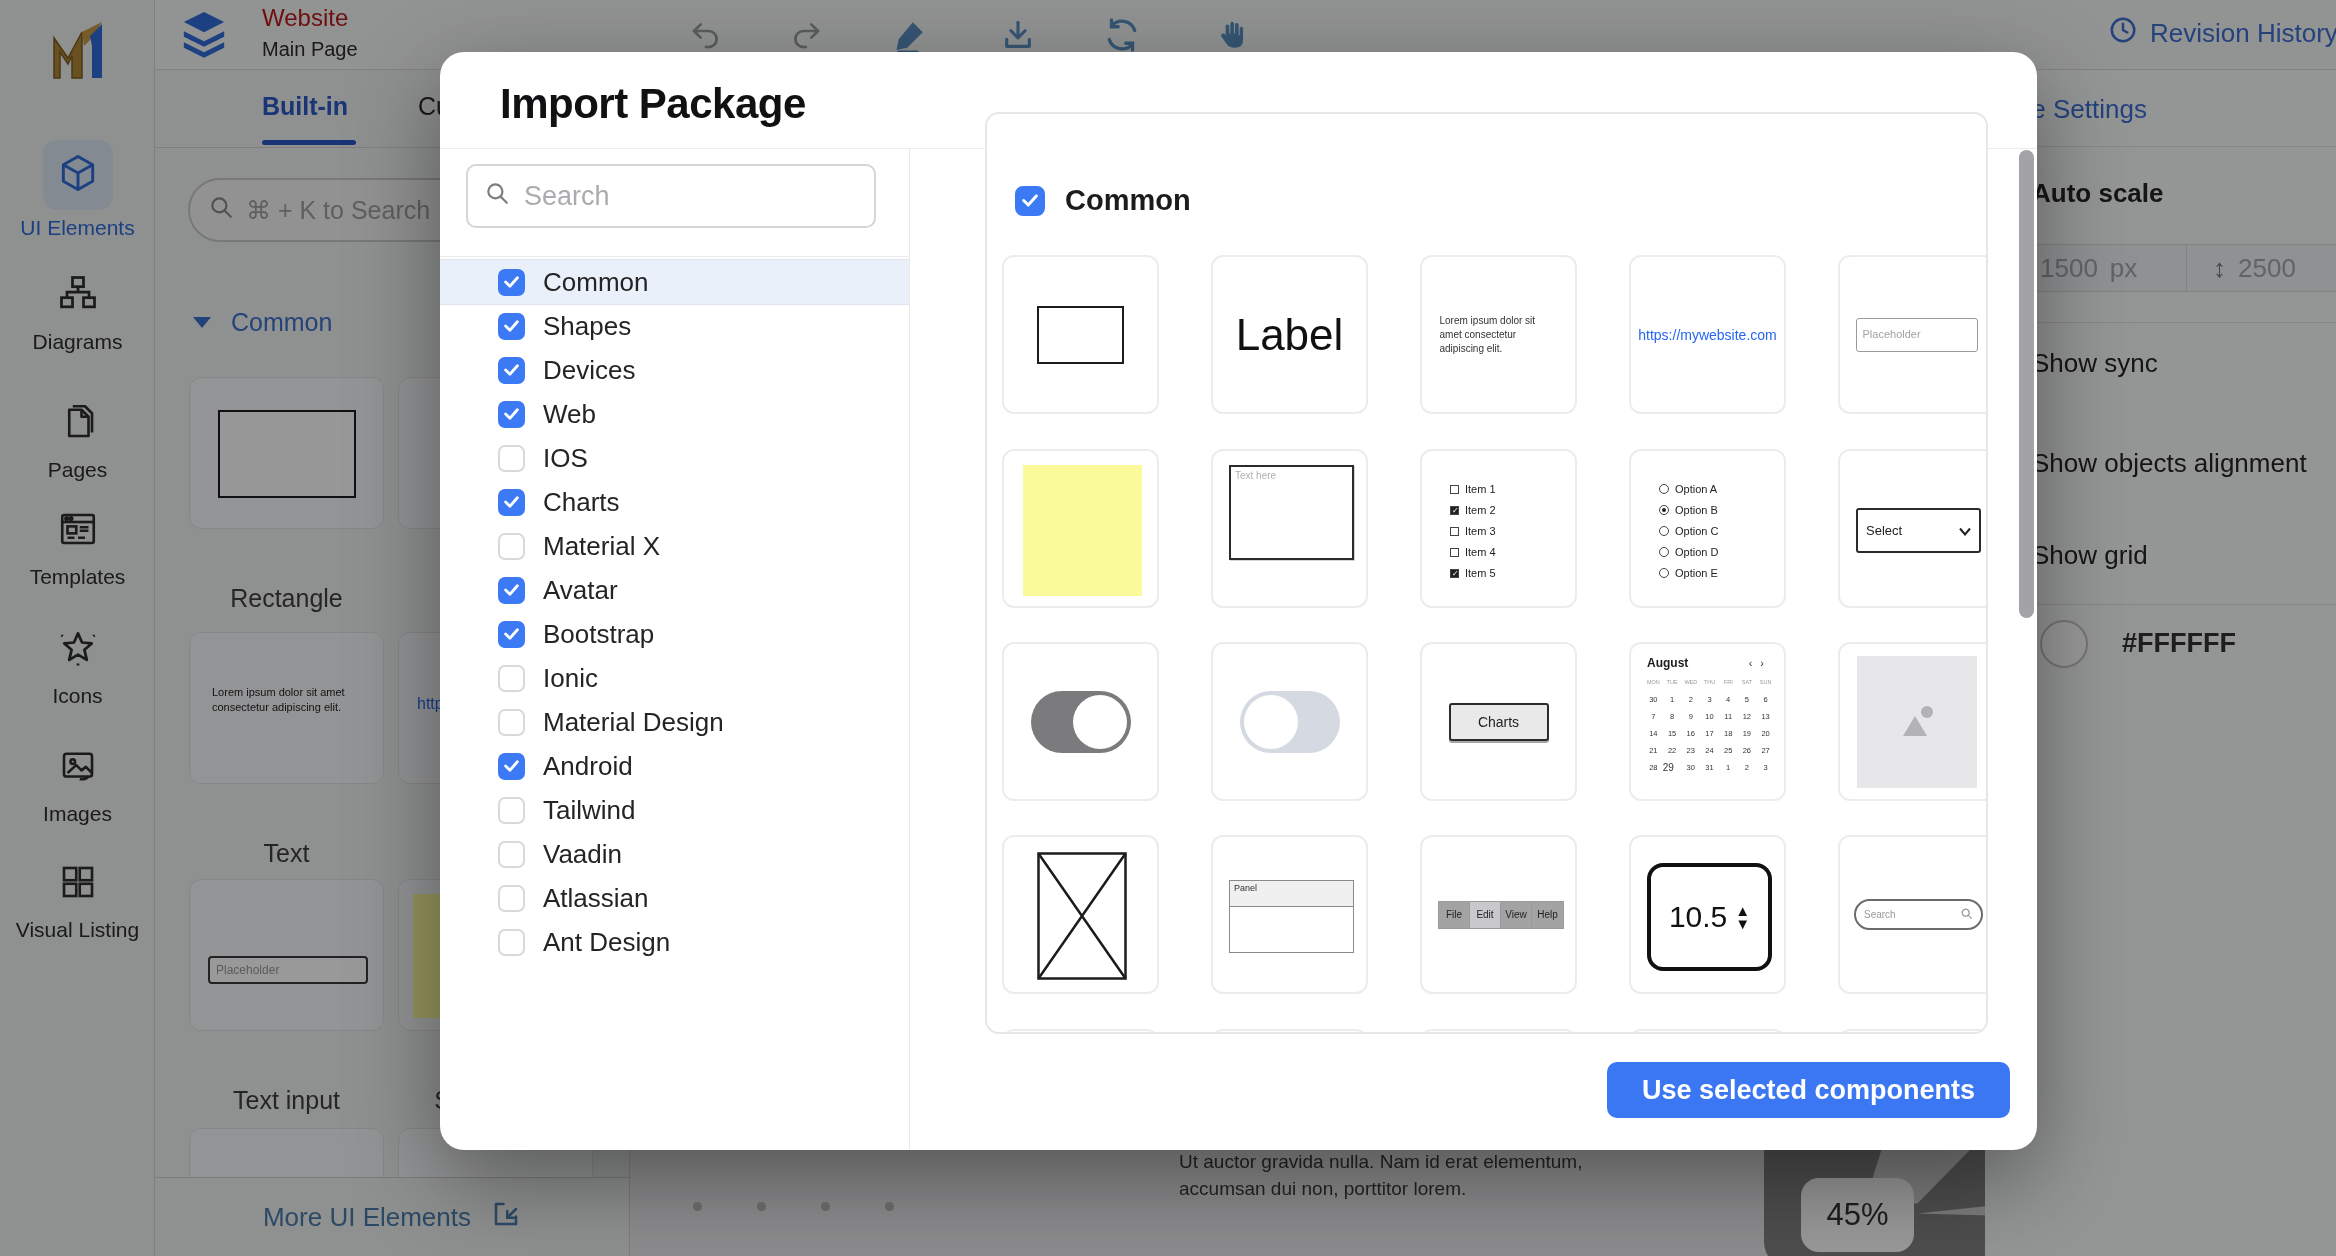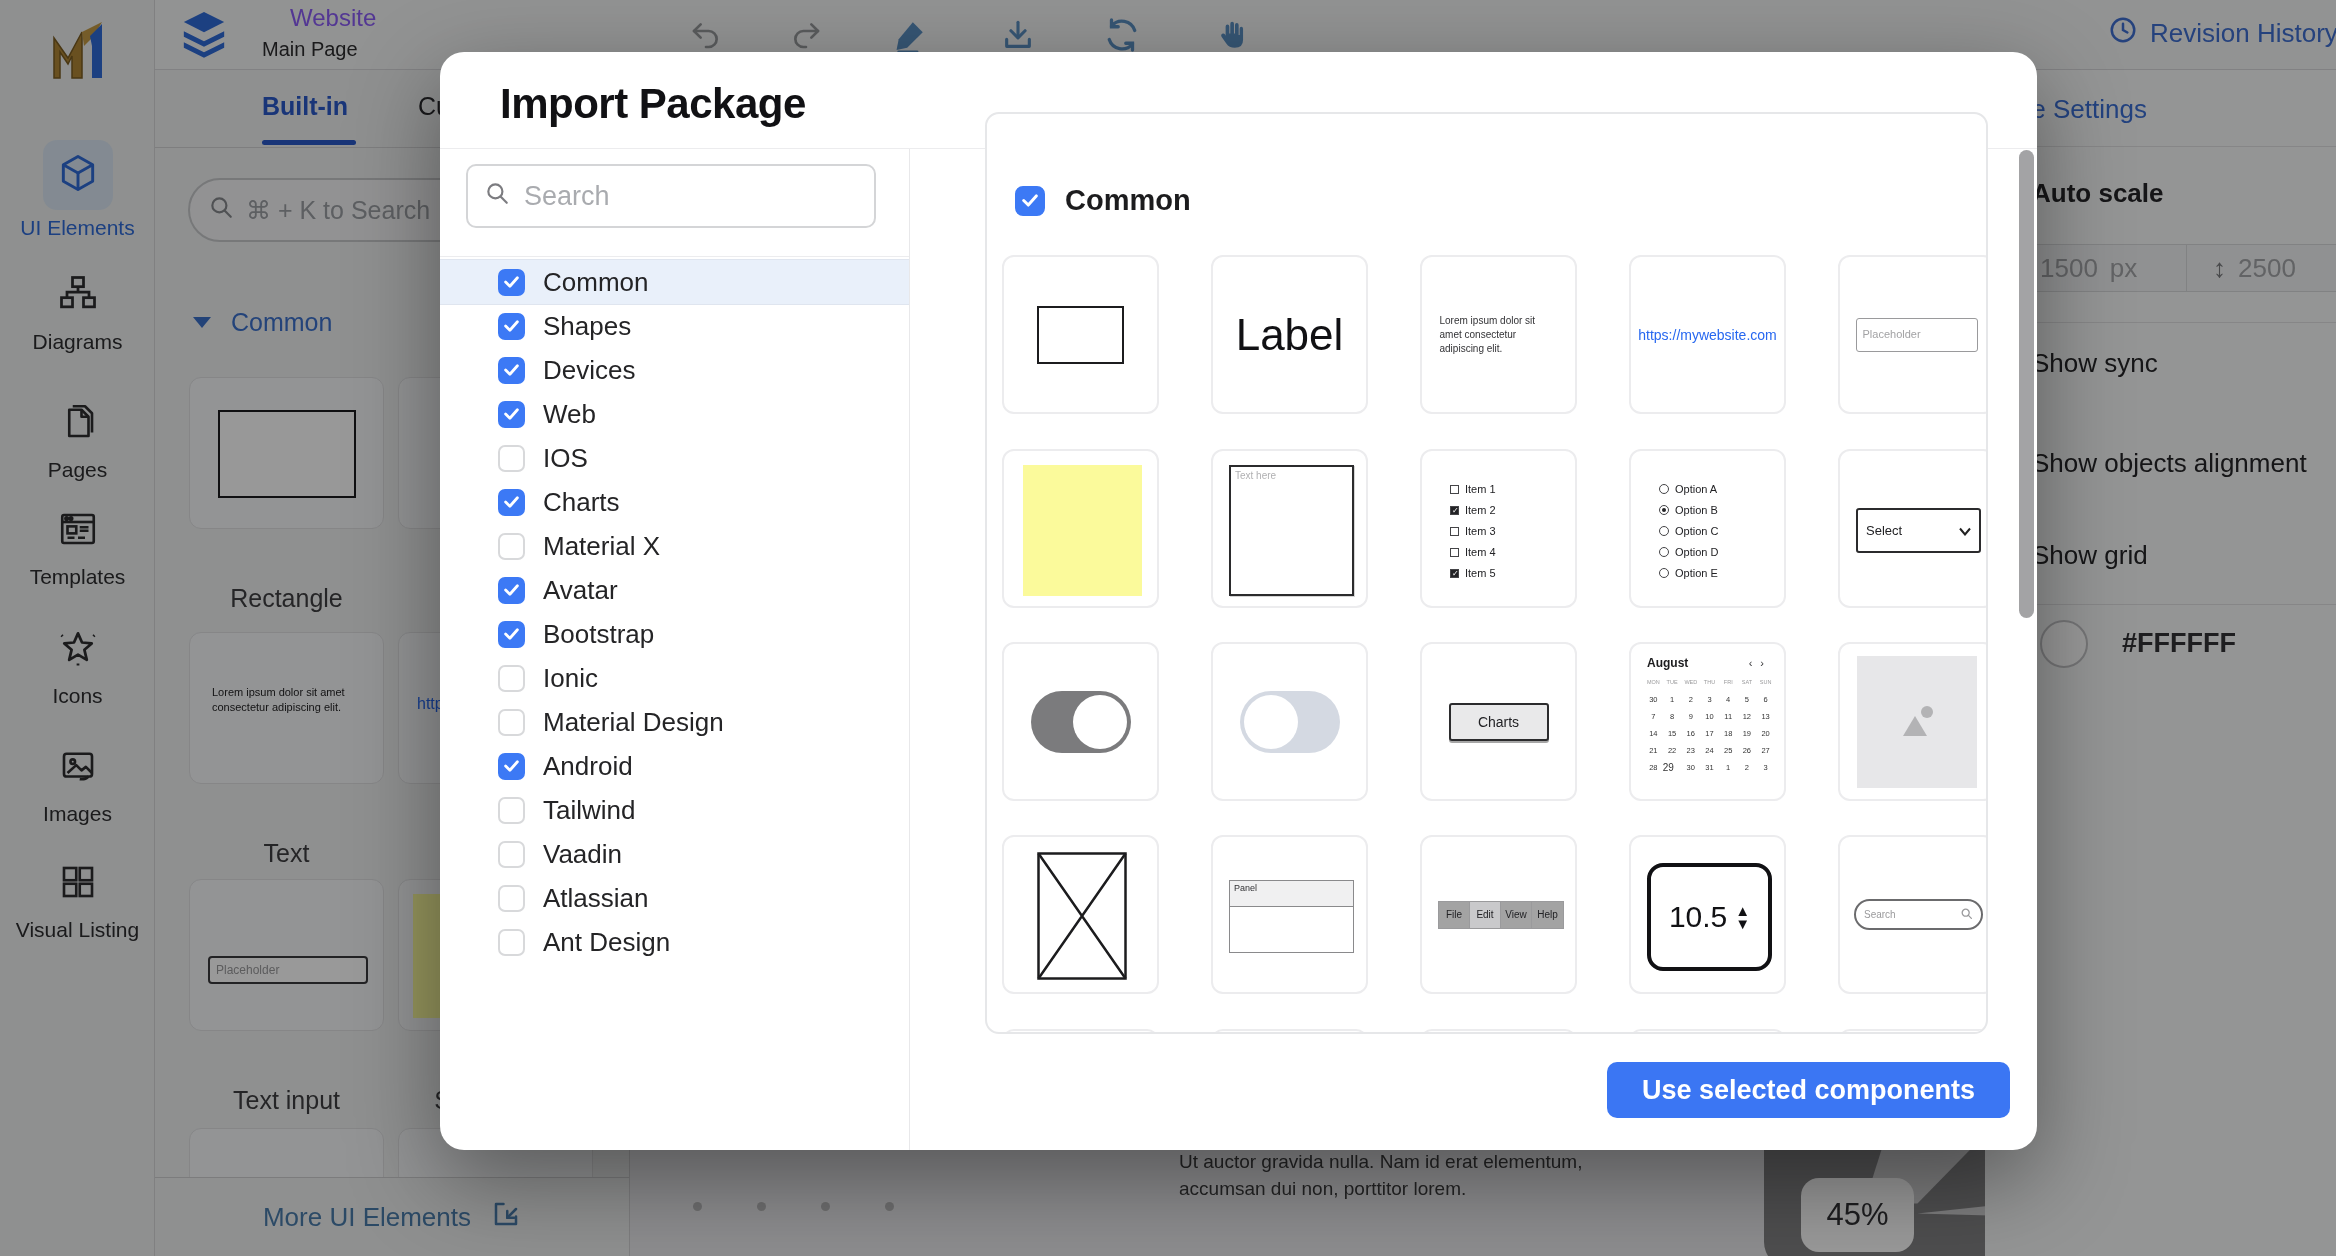--- a/index.html
+++ b/index.html
@@ -12,21 +12,21 @@
   .rail { position:absolute; left:0; top:0; bottom:0; width:155px; background:#eef0f1; border-right:1px solid #d5d5d7; z-index:2; }
   .logo { position:absolute; left:44px; top:16px; width:68px; height:72px; }
   .rail-item { position:absolute; left:0; width:155px; text-align:center; cursor:pointer; }
   .rail-iconbox { width:70px; height:70px; margin:0 auto; border-radius:14px; display:flex; align-items:center; justify-content:center; }
   .rail-item.active .rail-iconbox { background:#dbe7f3; }
   .rail-label { display:block; margin-top:6px; font-size:21px; color:#2e2e30; }
   .rail-item.active .rail-label { color:#2f6bd8; }
 
   
   .header { position:absolute; left:155px; top:0; height:70px; right:0; background:#f4f5f6; border-bottom:1px solid #d8d8da; z-index:2; }
-  .proj-title { position:absolute; left:107px; top:4px; font-size:24px; color:#8b5cf6; font-weight:500; white-space:nowrap;margin-left:28px; }
+  .proj-title { position:absolute; left:107px; top:4px; font-size:24px; color:#b91c1c; font-weight:500; white-space:nowrap; }
   .proj-page  { position:absolute; left:107px; top:38px; font-size:20px; color:#2c2c2e; white-space:nowrap; }
   .tool-ic { position:absolute; top:13px; width:44px; height:44px; display:flex; align-items:center; justify-content:center; cursor:pointer; }
   .rev { position:absolute; left:1953px; top:15px; display:flex; align-items:center; gap:12px; color:#3f6fd0; font-size:26px; white-space:nowrap; cursor:pointer; }
 
   
   .panel { position:absolute; left:155px; top:70px; bottom:0; width:475px; background:#eef0f1; border-right:1px solid #d2d2d4; z-index:2; overflow:hidden; }
   .tab { position:absolute; top:22px; font-size:25px; cursor:pointer; white-space:nowrap; }
   .tab.active { color:#2a59c9; font-weight:700; }
   .tab.plain { color:#2b2b2d; }
   .tab-underline { position:absolute; left:107px; top:70px; width:94px; height:5px; border-radius:3px; background:#2a59c9; }
@@ -90,21 +90,21 @@
   .tile { position:absolute; width:157px; height:159px; background:#fff; border:2px solid #ececee; border-radius:12px; overflow:hidden; cursor:pointer; }
   .c0{left:15px}.c1{left:224px}.c2{left:433px}.c3{left:642px}.c4{left:851px}
   .r0{top:141px}.r1{top:335px}.r2{top:528px}.r3{top:721px}.r4{top:915px}
   .tile .center { position:absolute; inset:0; display:flex; align-items:center; justify-content:center; }
   .t-rect { width:87px; height:58px; border:2px solid #1c1c1e; }
   .t-label { font-size:44px; color:#111114; }
   .t-lorem { width:118px; font-size:10px; line-height:1.4; color:#333336; }
   .t-link { font-size:14px; color:#2667f0; }
   .t-input { width:122px; height:34px; border:1.5px solid #9a9a9c; border-radius:3px; font-size:11px; color:#a2a2a4; line-height:31px; padding-left:6px; }
   .t-sticky { position:absolute; left:19px; top:14px; width:119px; height:131px; background:#fbfa9b; }
-  .t-area { position:absolute; left:16px; top:14px; width:125px; height:131px; border:2px solid #2b2b2d; background:#fff; box-shadow:1px 1px 0 #2b2b2d33; font-size:10px; color:#b0b0b2; padding:3px 0 0 4px; }
+  .t-area { position:absolute; left:16px; top:14px; width:125px; height:95px; border:2px solid #2b2b2d; background:#fff; box-shadow:1px 1px 0 #2b2b2d33; font-size:10px; color:#b0b0b2; padding:3px 0 0 4px; }
   .t-list { position:absolute; left:28px; top:32px; display:flex; flex-direction:column; gap:9px; }
   .t-li { display:flex; align-items:center; gap:6px; font-size:11px; color:#222225; }
   .t-box { width:9px; height:9px; border:1px solid #444447; background:#fff; position:relative; }
   .t-li.checked .t-box { background:#222225; }
   .t-li.checked .t-box:after { content:"✓"; color:#fff; font-size:8px; position:absolute; left:1px; top:-1px; }
   .t-rad { width:10px; height:10px; border:1px solid #444447; border-radius:50%; background:#fff; position:relative; }
   .t-li.on .t-rad:after { content:""; position:absolute; left:2px; top:2px; width:4px; height:4px; border-radius:50%; background:#222225; }
   .t-select { position:absolute; left:16px; top:57px; width:125px; height:45px; border:2px solid #2b2b2d; border-radius:3px; background:#fff; display:flex; align-items:center; justify-content:space-between; padding:0 8px; font-size:13px; color:#222225; }
   .t-select .chev { font-weight:700; font-size:14px; }
   .t-toggle { width:100px; height:62px; border-radius:31px; position:relative; }

